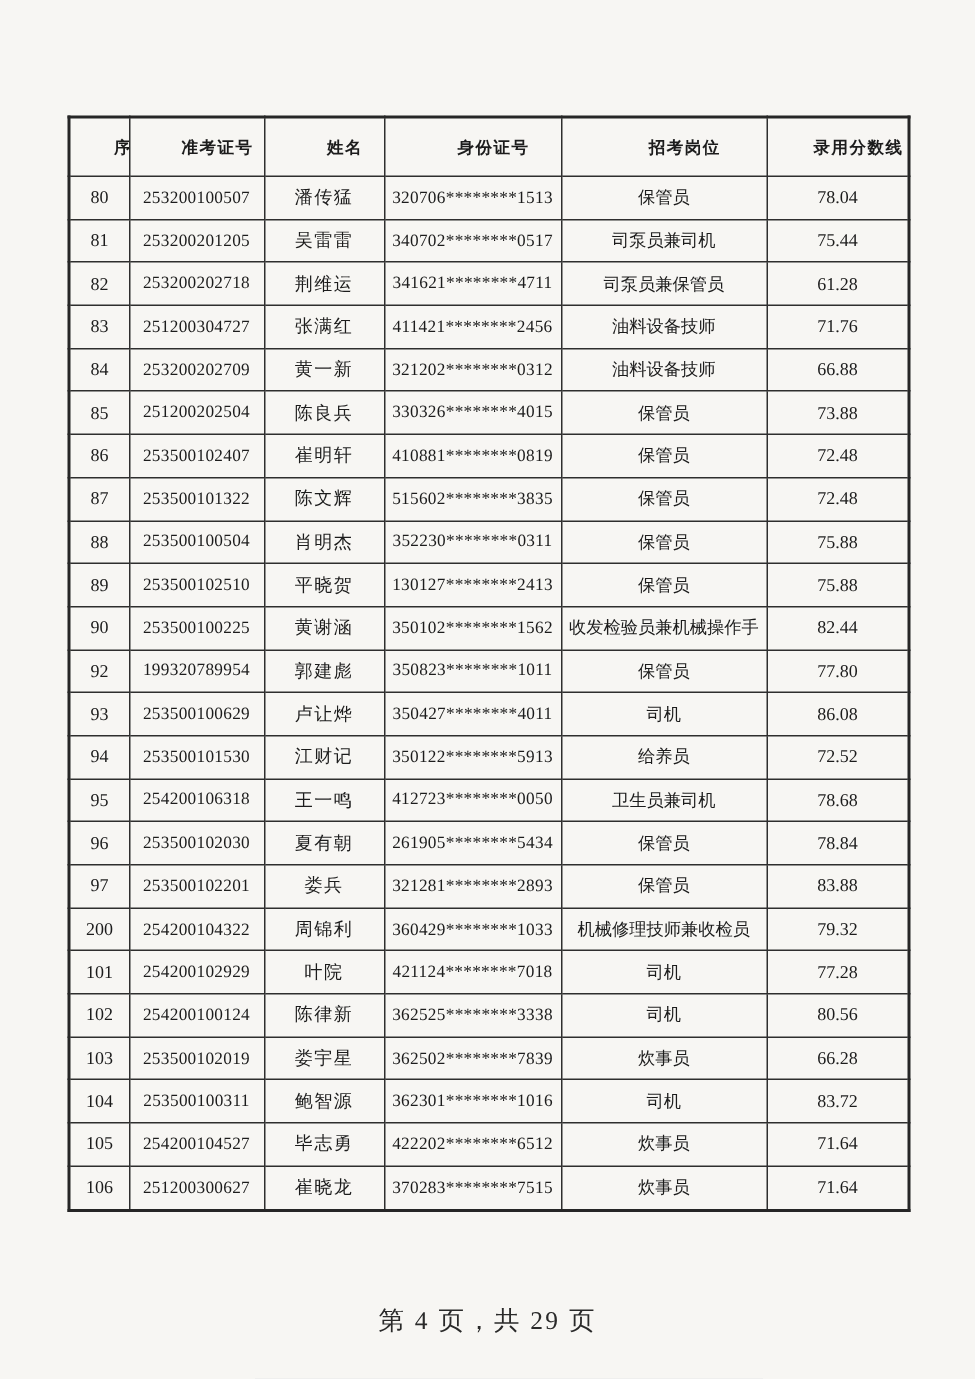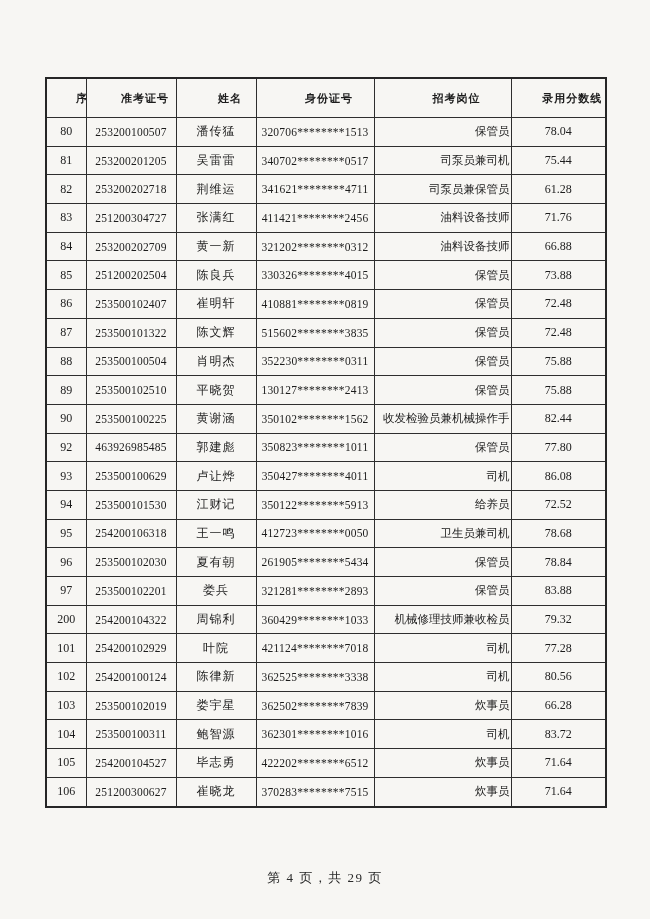--- a/index.html
+++ b/index.html
@@ -50,29 +50,28 @@
   .score-table tbody td.col-ticket,
   .score-table tbody td.col-id {
     font-size: 11.5px;
     letter-spacing: 0.2px;
   }
   .score-table tbody td.col-name {
     letter-spacing: 1px;
   }
   .score-table tbody td.col-position {
     font-size: 11.5px;
-    text-align: right;
   }
   .page-footer {
     position: absolute;
     top: 869px;
     left: 0;
     width: 100%;
     text-align: center;
-    font-size: 13px;
+    font-size: 17px;
     letter-spacing: 1.5px;
     color: #2a2a2a;
   }
 </style>
 </head>
 <body>
 
 <div class="page">
 
   <table class="score-table">
@@ -178,21 +177,21 @@
         <tr>
           <td class="col-serial">90</td>
           <td class="col-ticket">253500100225</td>
           <td class="col-name">黄谢涵</td>
           <td class="col-id">350102********1562</td>
           <td class="col-position">收发检验员兼机械操作手</td>
           <td class="col-score">82.44</td>
         </tr>
         <tr>
           <td class="col-serial">92</td>
-          <td class="col-ticket">463926985485</td>
+          <td class="col-ticket">199320789954</td>
           <td class="col-name">郭建彪</td>
           <td class="col-id">350823********1011</td>
           <td class="col-position">保管员</td>
           <td class="col-score">77.80</td>
         </tr>
         <tr>
           <td class="col-serial">93</td>
           <td class="col-ticket">253500100629</td>
           <td class="col-name">卢让烨</td>
           <td class="col-id">350427********4011</td>

